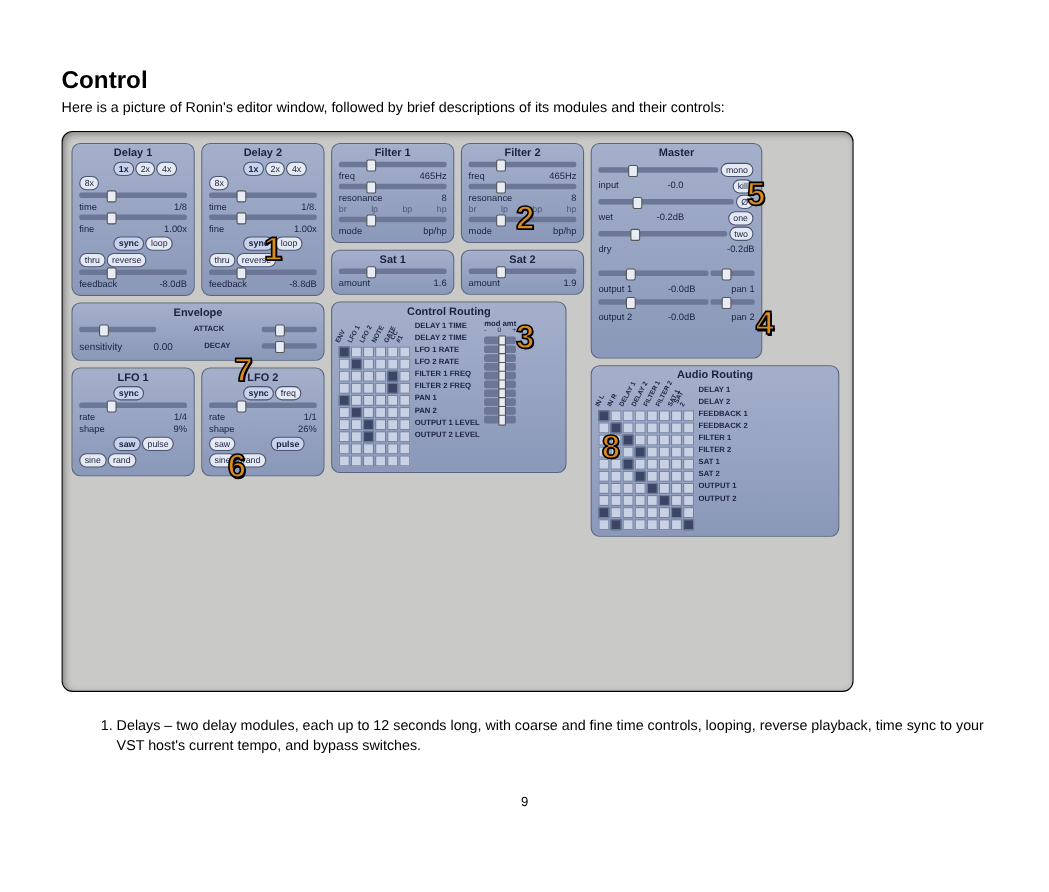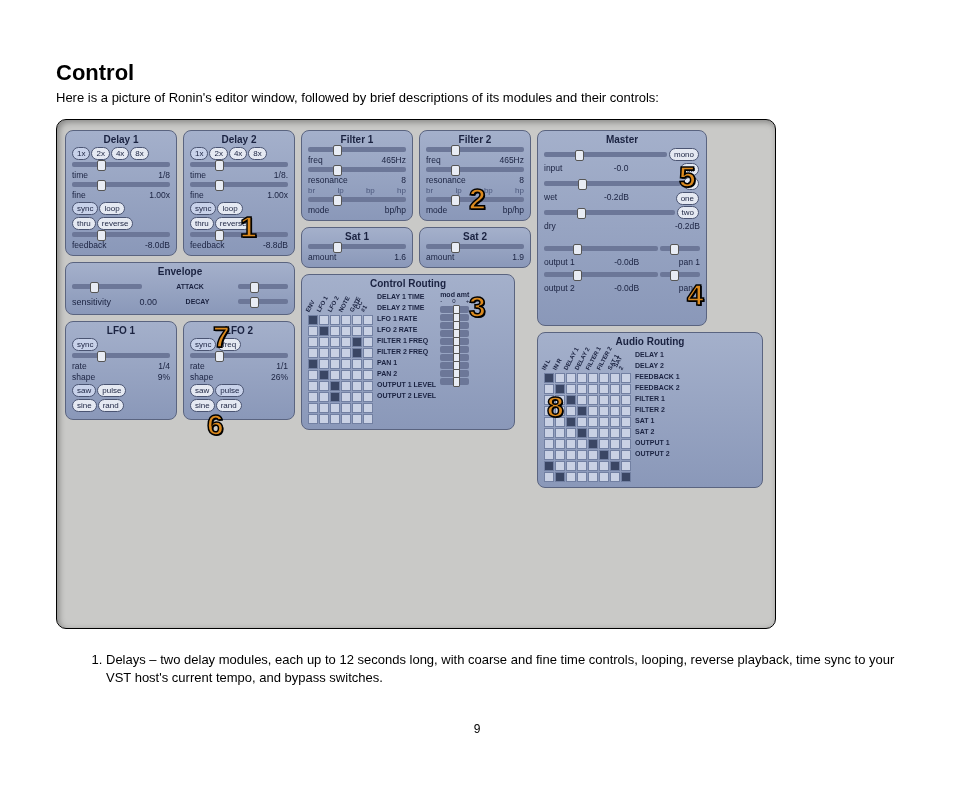--- a/index.html
+++ b/index.html
@@ -73,21 +73,21 @@
     background: #e5e9f2;
     border: 1px solid #4a5472;
     border-radius: 7px;
     padding: 0 4px;
     font-size: 8px;
     line-height: 11px;
     color: #1a2240;
     margin-right: 1px;
     white-space: nowrap;
   }
-  .btn.active { background: #c8d2ea; font-weight: normal;}
+  .btn.active { background: #c8d2ea; font-weight: bold; margin-left: 31px;}
   .btn-row { margin: 2px 0; }
   .mini-slider {
     width: 100%;
     height: 5px;
     background: #6c7798;
     border-radius: 2px;
     position: relative;
     margin: 2px 0 3px 0;
   }
   .mini-slider::after {
@@ -97,21 +97,21 @@
     top:-2px;
     width:7px;height:9px;
     background:#e8ecf4;border:1px solid #555;border-radius:2px;
   }
   
   .w-delay   { width: 112px; }
   .w-env-row { width: 230px; }
   .w-lfo     { width: 112px; }
   .w-filter  { width: 112px; }
   .w-sat     { width: 112px; }
-  .w-master  { width: 170px; }
+  .w-master  { width: 156px; }
   .w-routing { width: 214px; }
   .w-aud     { width: 226px; }
 
   .routing-inner {
     display:flex;
     gap:4px;
     align-items:flex-start;
   }
   .grid {
     display: grid;

